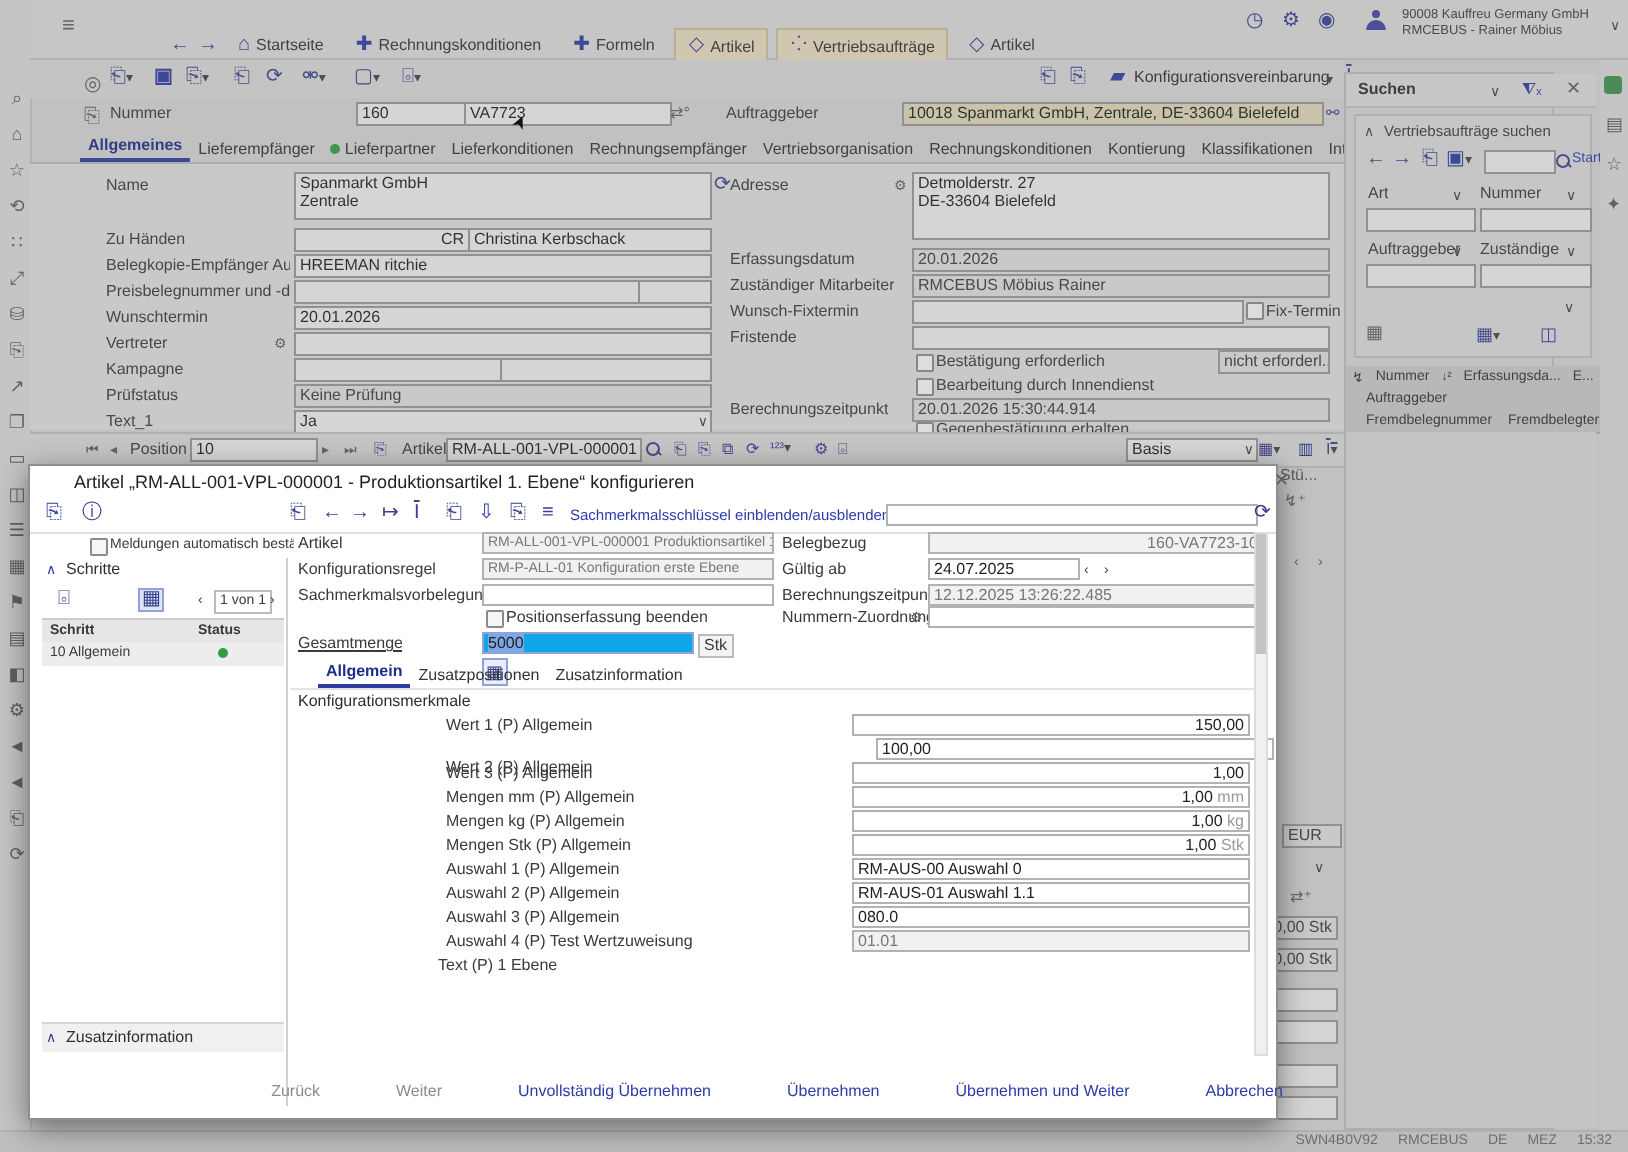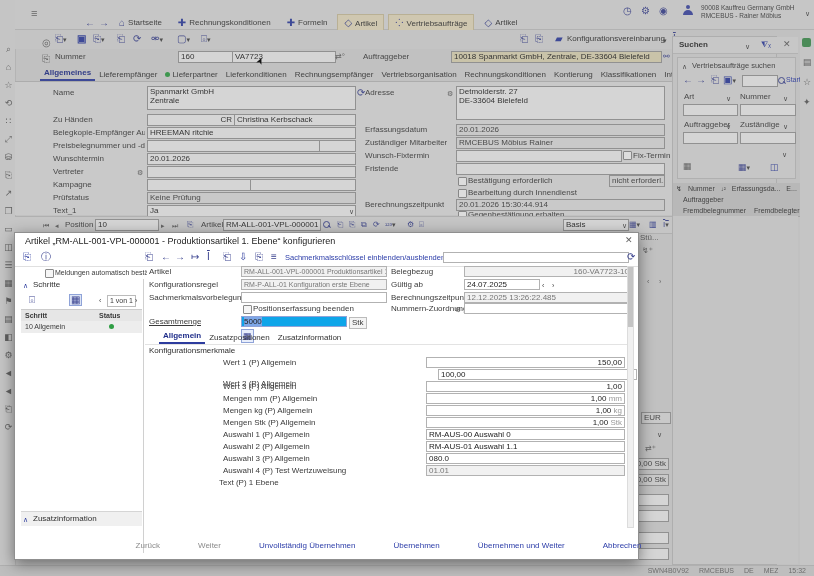--- a/index.html
+++ b/index.html
@@ -328,21 +328,21 @@
     <span class="lbl" style="position:static;color:#6a6a6a;font-size:7px;">RMCEBUS</span>
     <span class="lbl" style="position:static;color:#6a6a6a;font-size:7px;">DE</span>
     <span class="lbl" style="position:static;color:#6a6a6a;font-size:7px;">MEZ</span>
     <span class="lbl" style="position:static;color:#6a6a6a;font-size:7px;">15:32</span>
   </div>
 
   <div class="overlay"></div>
 
   <div class="dlg">
 
-    <div class="abs" style="left:4px;top:0;width:512px;height:16px;">
+    <div class="abs" style="left:16px;top:0;width:512px;height:16px;">
       <span class="lbl" style="left:6px;top:3px;font-size:9px;color:#222;">Artikel „RM-ALL-001-VPL-000001 - Produktionsartikel 1. Ebene“ konfigurieren</span>
       <span class="gic" style="left:606px;top:3px;font-size:9px;">✕</span>
     </div>
 
     <div class="abs" style="left:0;top:16px;width:623px;height:17px;border-bottom:1px solid #e0e0e0;">
       <span class="ic" style="left:8px;top:3px;color:#2d3c9e;">⎘</span>
       <span class="ic" style="left:26px;top:3px;">ⓘ</span>
       <span class="ic" style="left:130px;top:3px;">⎗</span>
       <span class="ic" style="left:146px;top:3px;">←</span>
       <span class="ic" style="left:160px;top:3px;">→</span>

